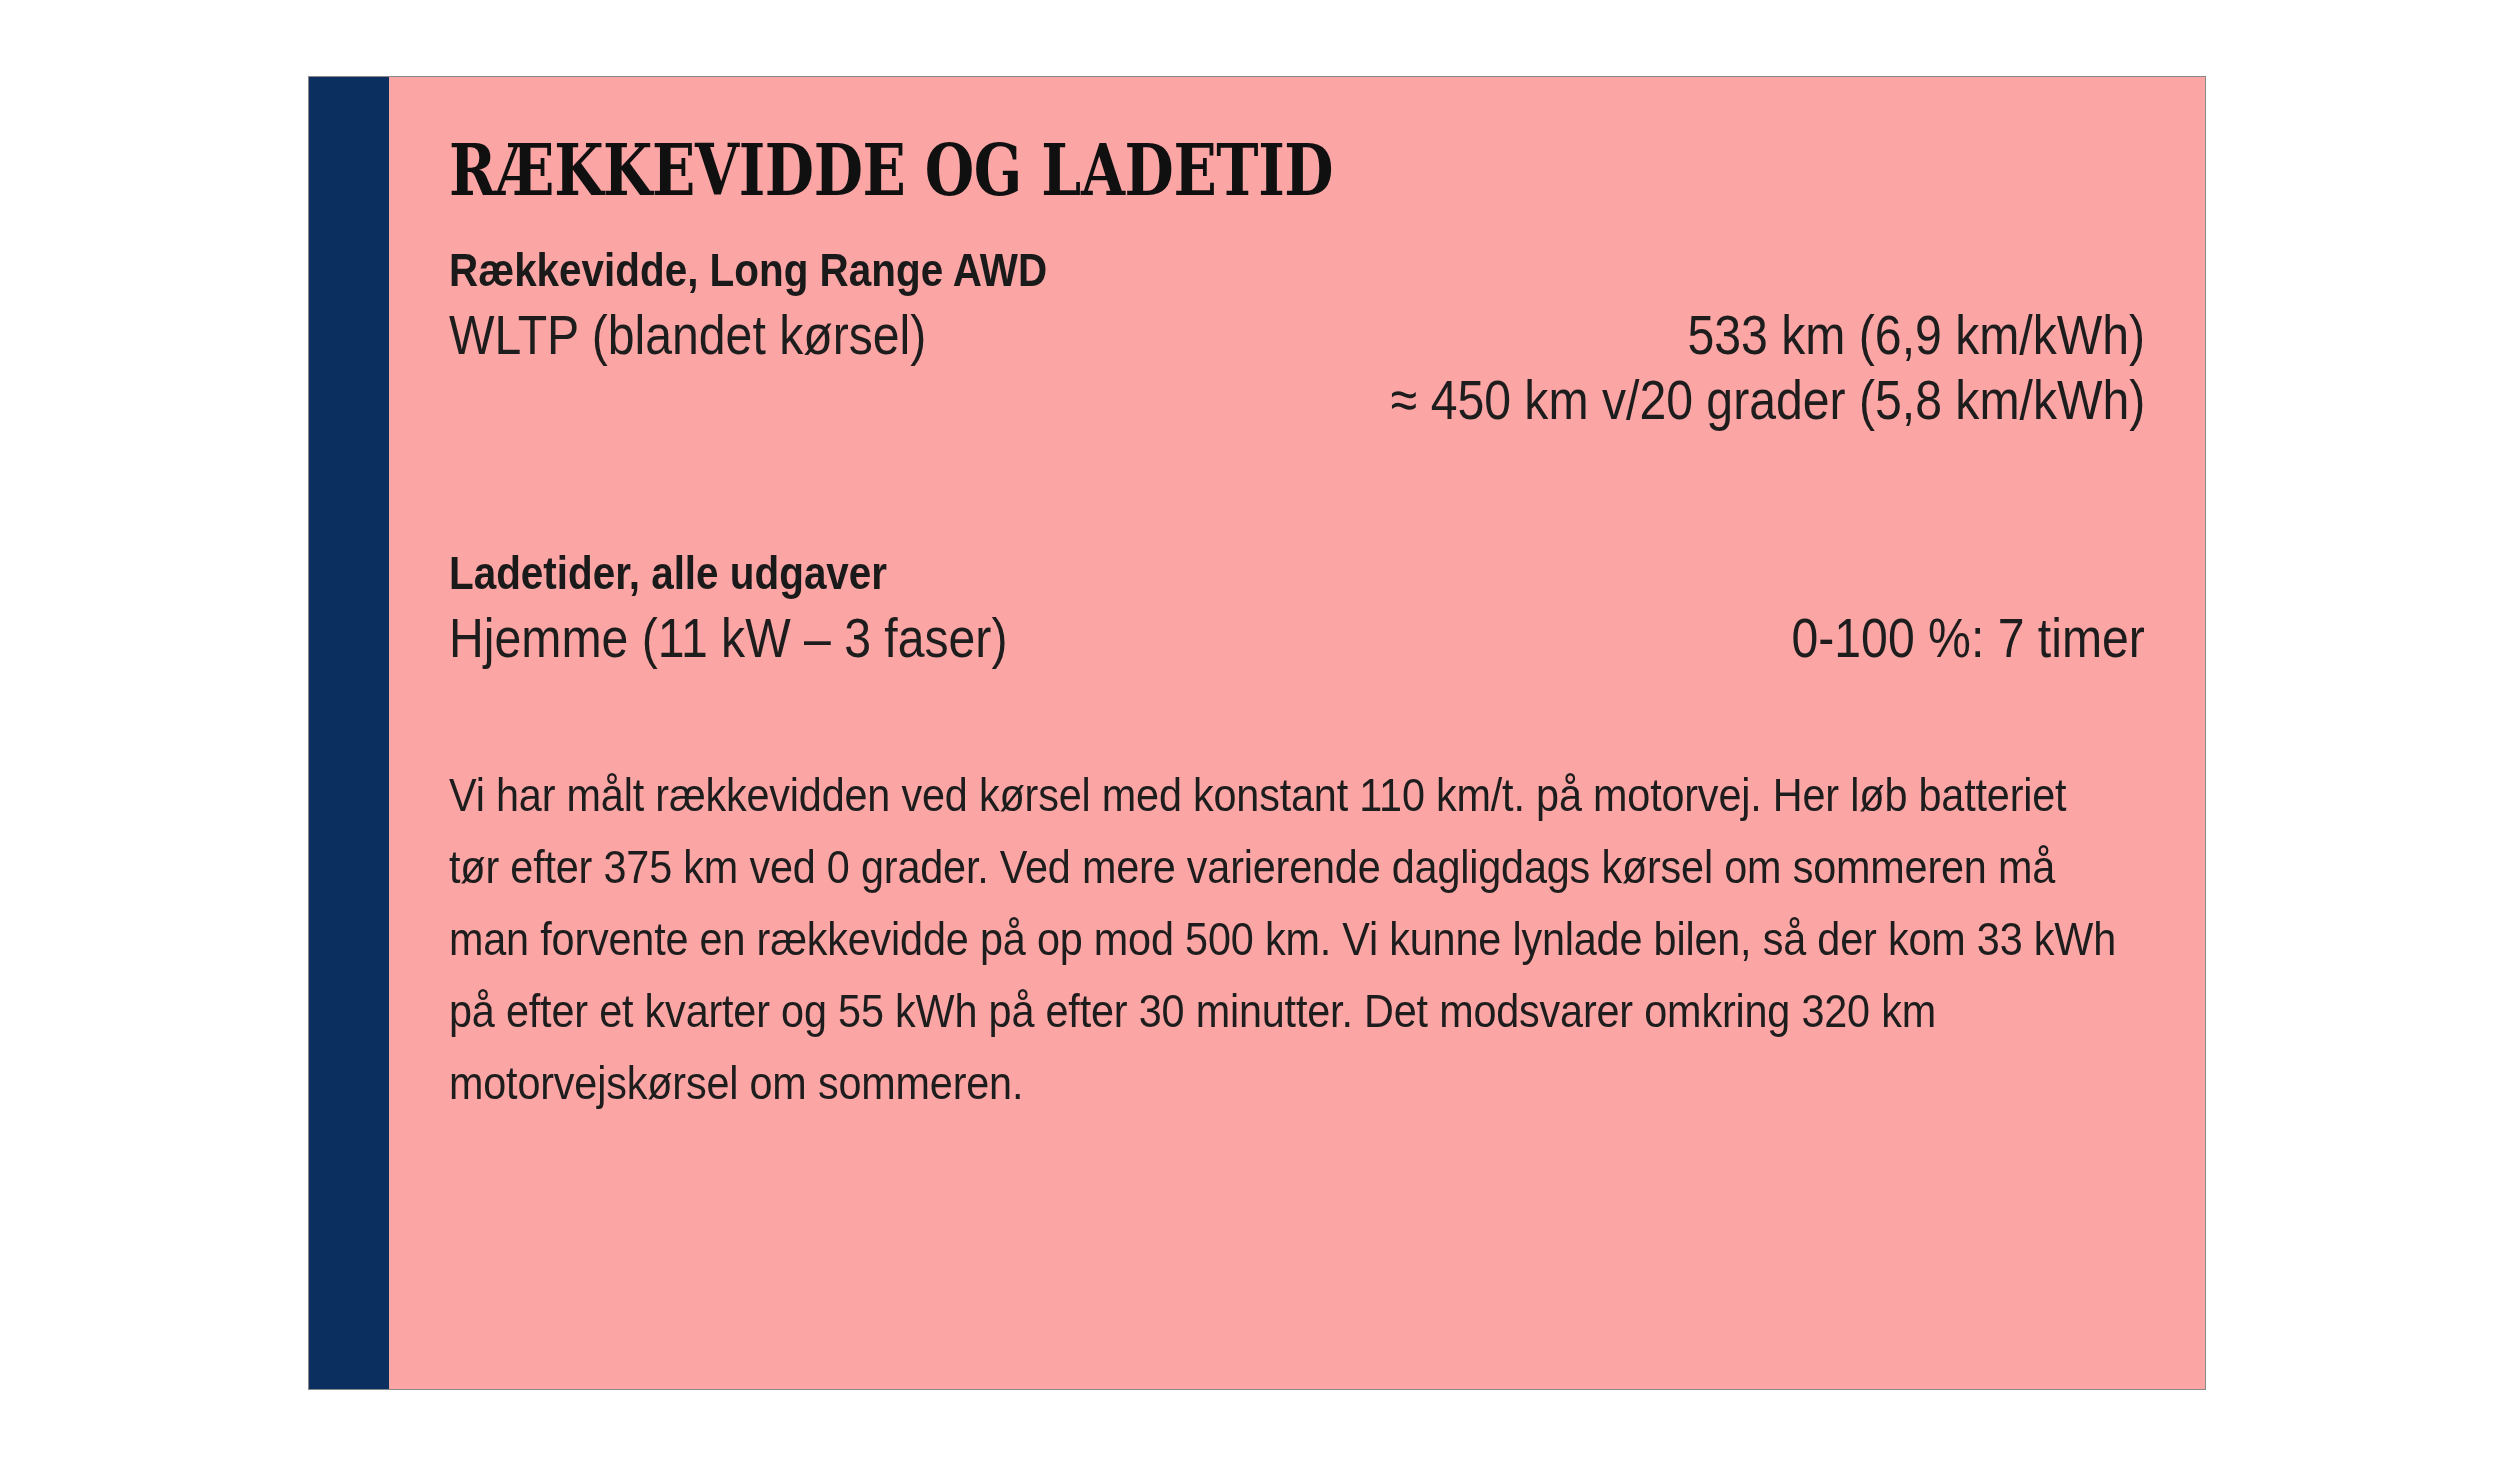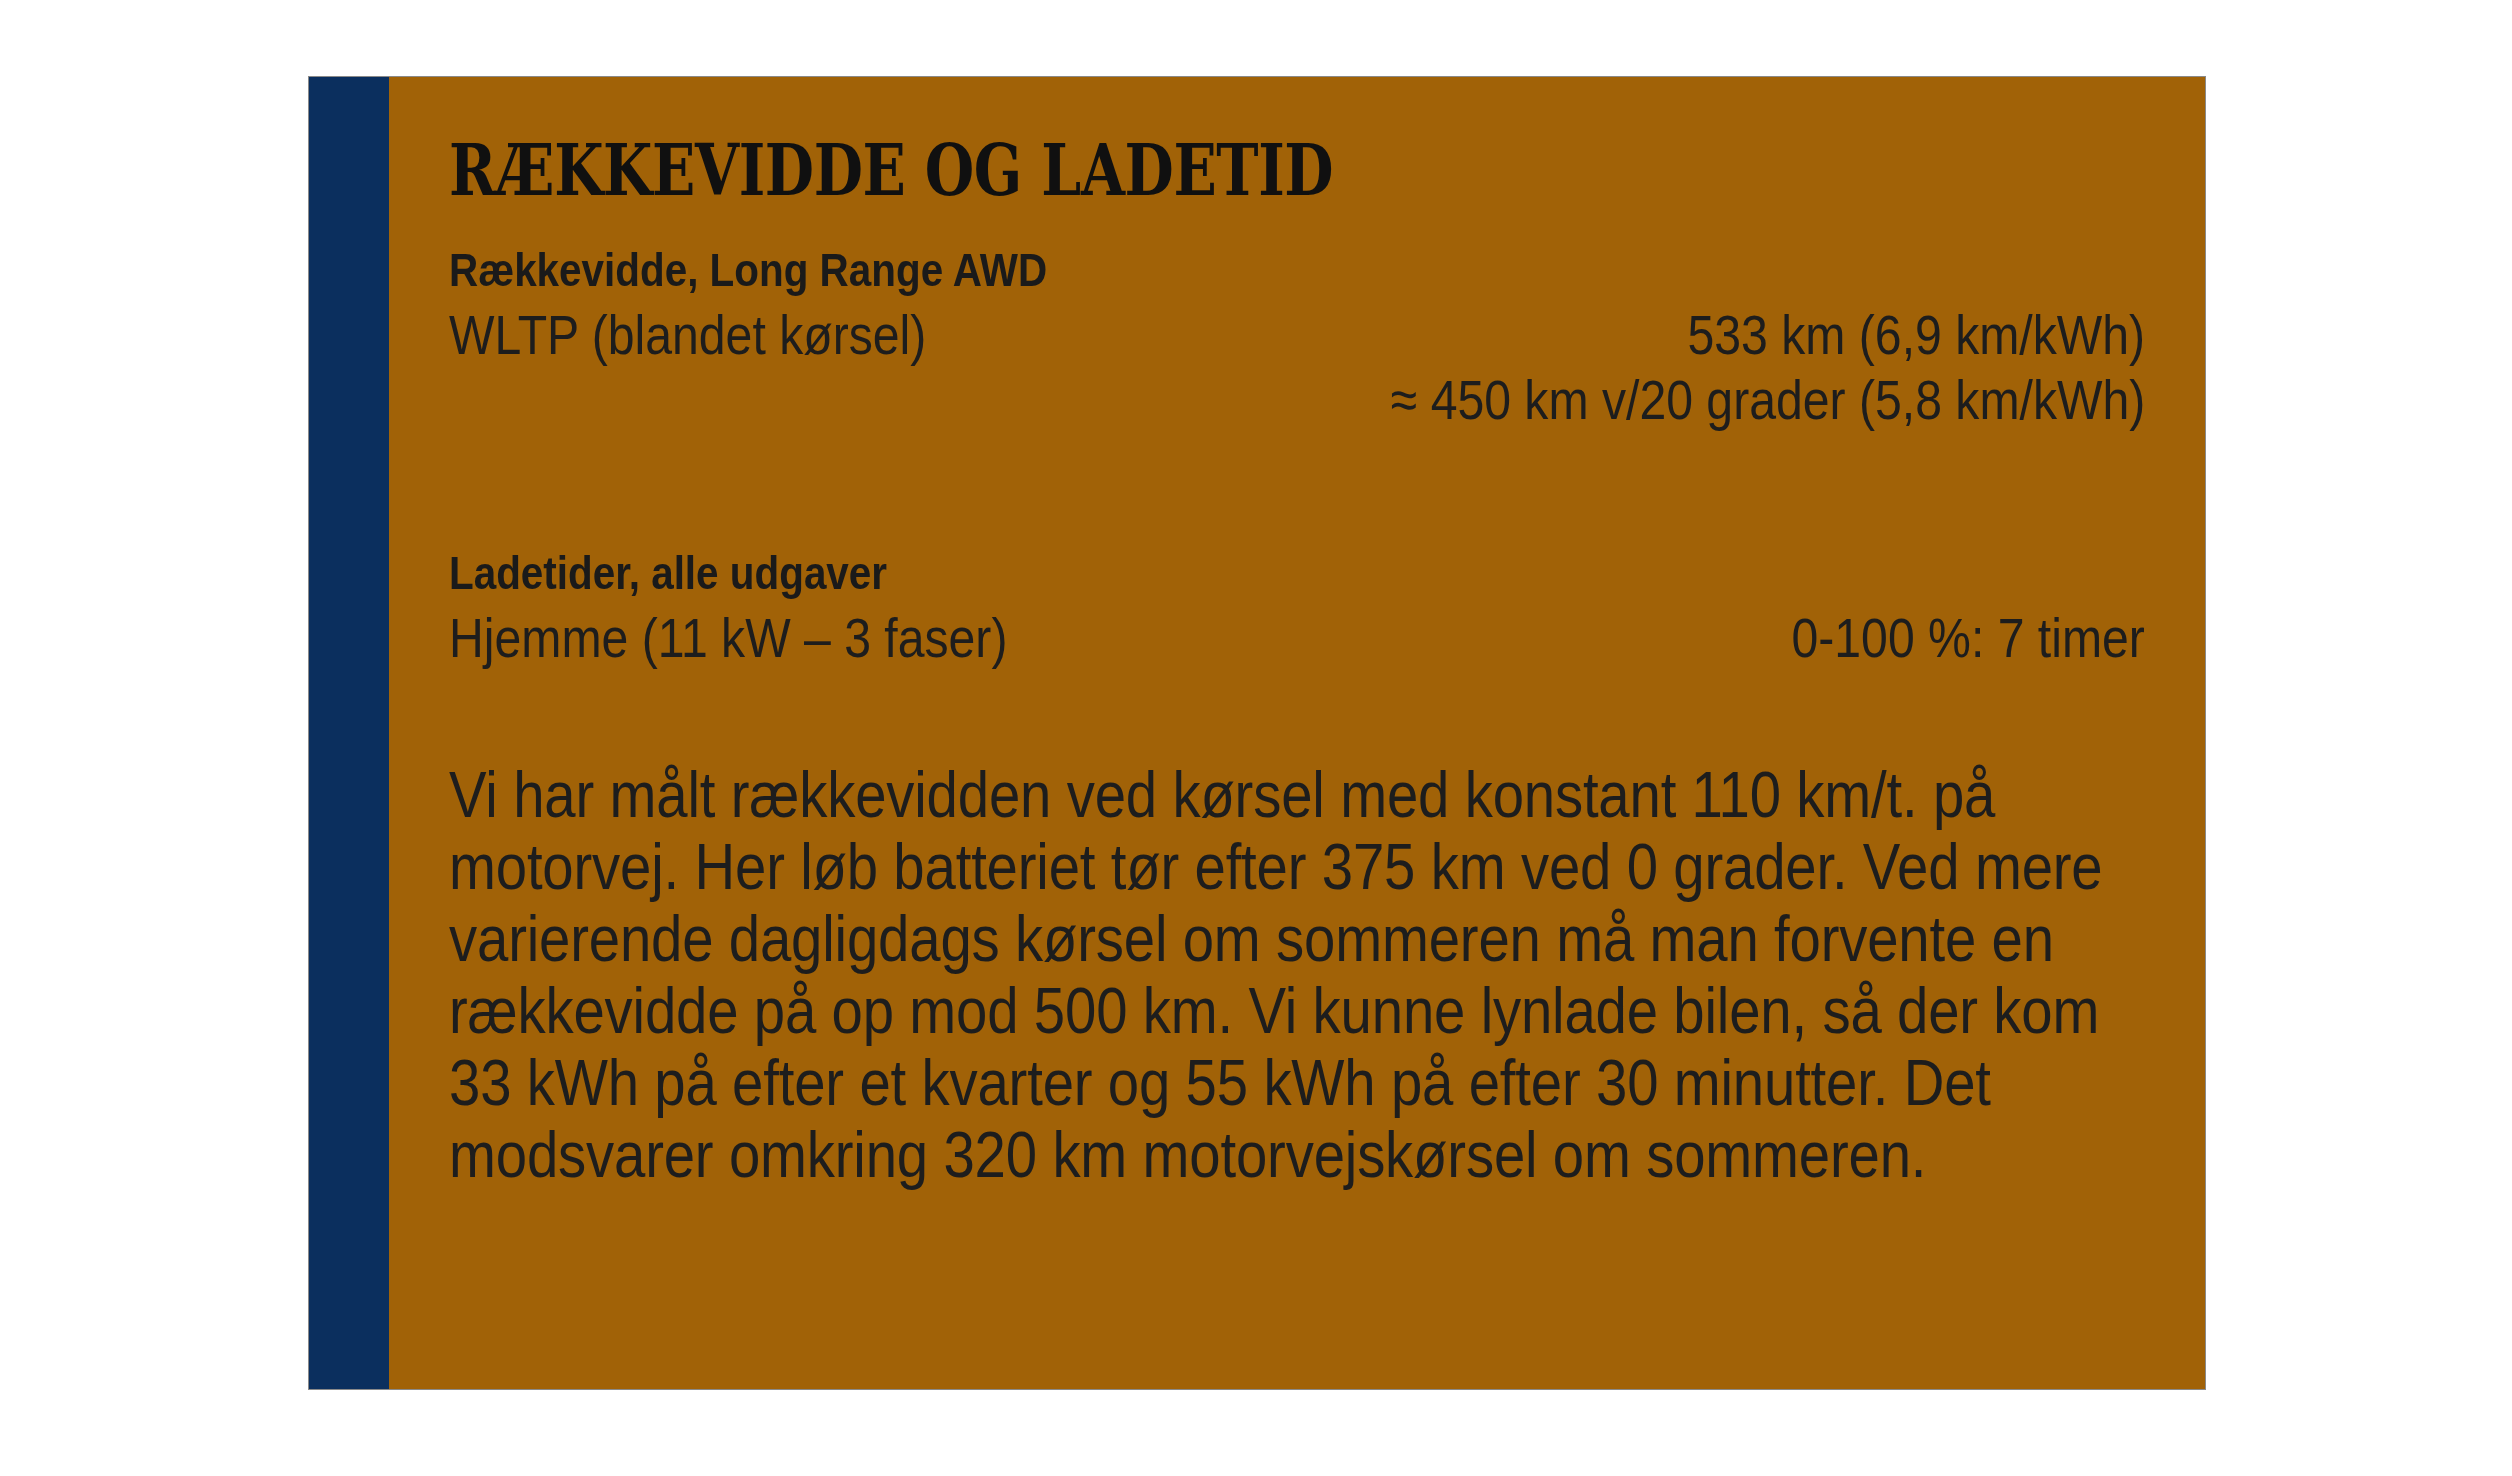--- a/index.html
+++ b/index.html
@@ -18,21 +18,21 @@
 
   
   #factbox {
     position: absolute;
     left: 308px;
     top: 76px;
     width: 1898px;
     height: 1314px;
     box-sizing: border-box;
     border: 1.9px solid #8a8a8a;
-    background: #a16207;
+    background: #fca5a5;
     display: flex;
     flex-direction: row;
   }
 
   #accent-bar {
     width: 80px;
     flex: 0 0 80px;
     align-self: stretch;
   }
 
@@ -97,21 +97,21 @@
     align-items: center;
   }
 
   .section-gap {
     height: 108px;
   }
 
   
   #body-copy {
     margin-top: 89px;
-    font-size: 64px;
+    font-size: 47px;
     line-height: 72px;
     color: #1d1d1d;
     font-weight: 400;
     max-width: 1669px;
     text-align: left;
     letter-spacing: -0.2px;
   }
   #body-copy .bodytext {
     display: block;
     transform: scaleX(0.88);

